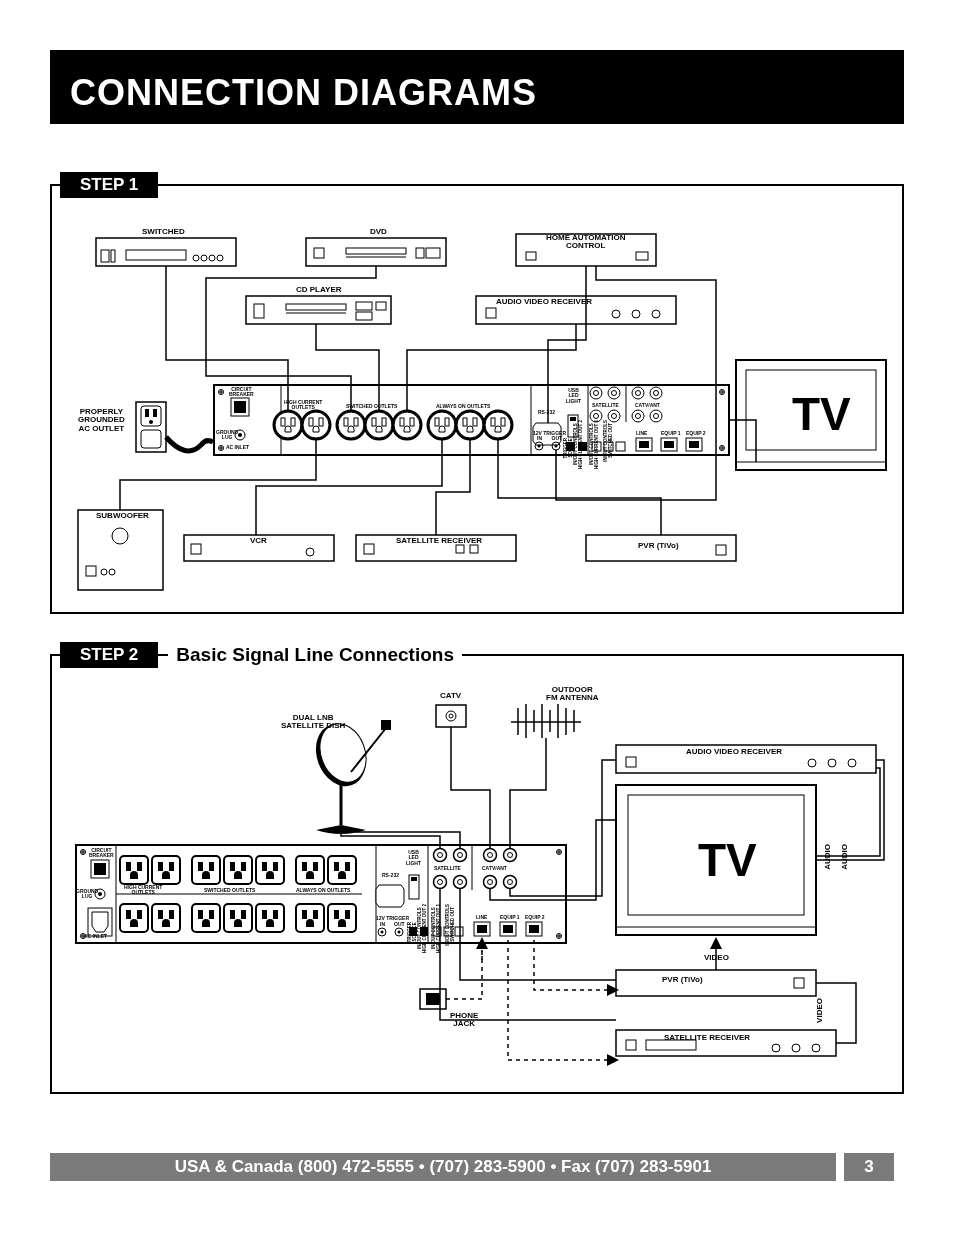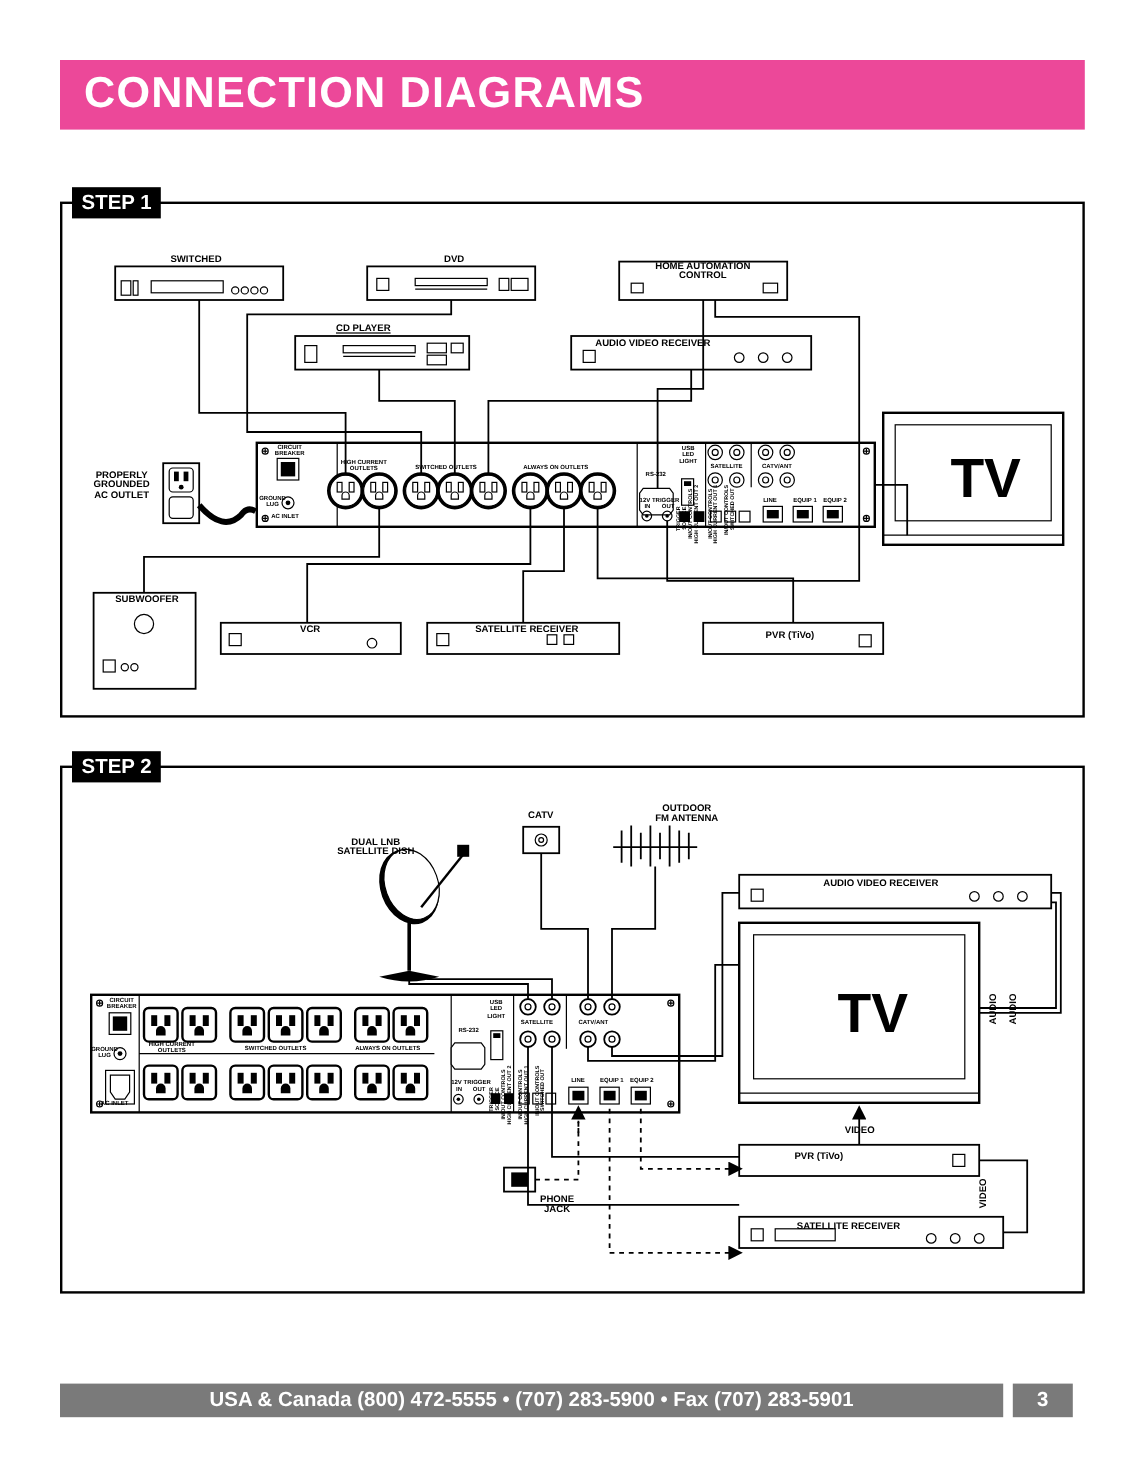--- a/index.html
+++ b/index.html
@@ -6,26 +6,26 @@
   body {
     width: 954px;
     height: 1235px;
     background: #fff;
     font-family: Arial, Helvetica, sans-serif;
     color: #000;
     position: relative;
     padding: 50px 50px 0 50px;
   }
   .title-bar {
-    background: #ec4899;
+    background: #000000;
     color: #fff;
     font-family: "Arial Narrow", Arial, sans-serif;
     font-weight: bold;
     font-size: 36px;
-    padding: 6px 20px 10px 20px;
+    padding: 22px 20px 10px 20px;
     letter-spacing: 1px;
   }
   .diagram-box {
     border: 2px solid #000;
     margin-top: 60px;
     position: relative;
     padding: 4px;
   }
   .step-header {
     position: absolute;
@@ -34,21 +34,21 @@
     display: flex;
     align-items: center;
     gap: 10px;
   }
   .step-badge {
     background: #000;
     color: #fff;
     font-family: "Arial Narrow", Arial, sans-serif;
     font-weight: bold;
     font-size: 17px;
-    padding: 3px 8px;
+    padding: 3px 20px;
   }
   .step-title {
     background: #fff;
     font-family: "Arial Narrow", Arial, sans-serif;
     font-weight: bold;
     font-size: 19px;
     padding: 0 8px;
   }
   .diagram-area {
     position: relative;
@@ -340,21 +340,21 @@
         <path d="M530 76 V150 H492 V233"></path>
 
         <path d="M540 76 V90 H660 V310 H500 V260"></path>
       </g>
     </svg>
 
     <div class="lbl s8" style="left:86px;top:38px;">SWITCHED</div>
     <div class="lbl s8" style="left:314px;top:38px;">DVD</div>
     <div class="lbl s8" style="left:490px;top:44px;">HOME AUTOMATION
 CONTROL</div>
-    <div class="lbl s8" style="left:224px;top:96px;text-decoration:underline;">CD PLAYER</div>
+    <div class="lbl s8" style="left:240px;top:96px;">CD PLAYER</div>
     <div class="lbl s8" style="left:440px;top:108px;">AUDIO VIDEO RECEIVER</div>
     <div class="lbl tv" style="left:736px;top:200px;">TV</div>
     <div class="lbl s8" style="left:22px;top:218px;text-align:center;">PROPERLY
 GROUNDED
 AC OUTLET</div>
     <div class="lbl s8" style="left:40px;top:322px;">SUBWOOFER</div>
     <div class="lbl s8" style="left:194px;top:347px;">VCR</div>
     <div class="lbl s8" style="left:340px;top:347px;">SATELLITE RECEIVER</div>
     <div class="lbl s8" style="left:582px;top:352px;">PVR (TiVo)</div>
 
@@ -386,20 +386,21 @@
     <div class="lbl vert5" style="left:534px;top:230px;">IN/OUT CONTROLS
 HIGH CURRENT OUT 1</div>
     <div class="lbl vert5" style="left:548px;top:230px;">IN/OUT CONTROLS
 SWITCHED OUT</div>
   </div>
 </div>
 
 <div class="diagram-box" style="height:440px;margin-top:40px;">
   <div class="step-header">
     <div class="step-badge">STEP 2</div>
+    <div class="step-title">Basic Signal Line Connections</div>
   </div>
   <div class="diagram-area" style="height:430px;">
     <svg width="840" height="430">
       <defs>
         <marker id="ah" markerWidth="8" markerHeight="8" refX="6" refY="4" orient="auto">
             <path d="M0 0 L8 4 L0 8 z" fill="#000"></path>
           </marker>
       </defs>
 
       <rect x="380" y="45" width="30" height="22" fill="#fff" stroke="#000" stroke-width="1.5"></rect>

